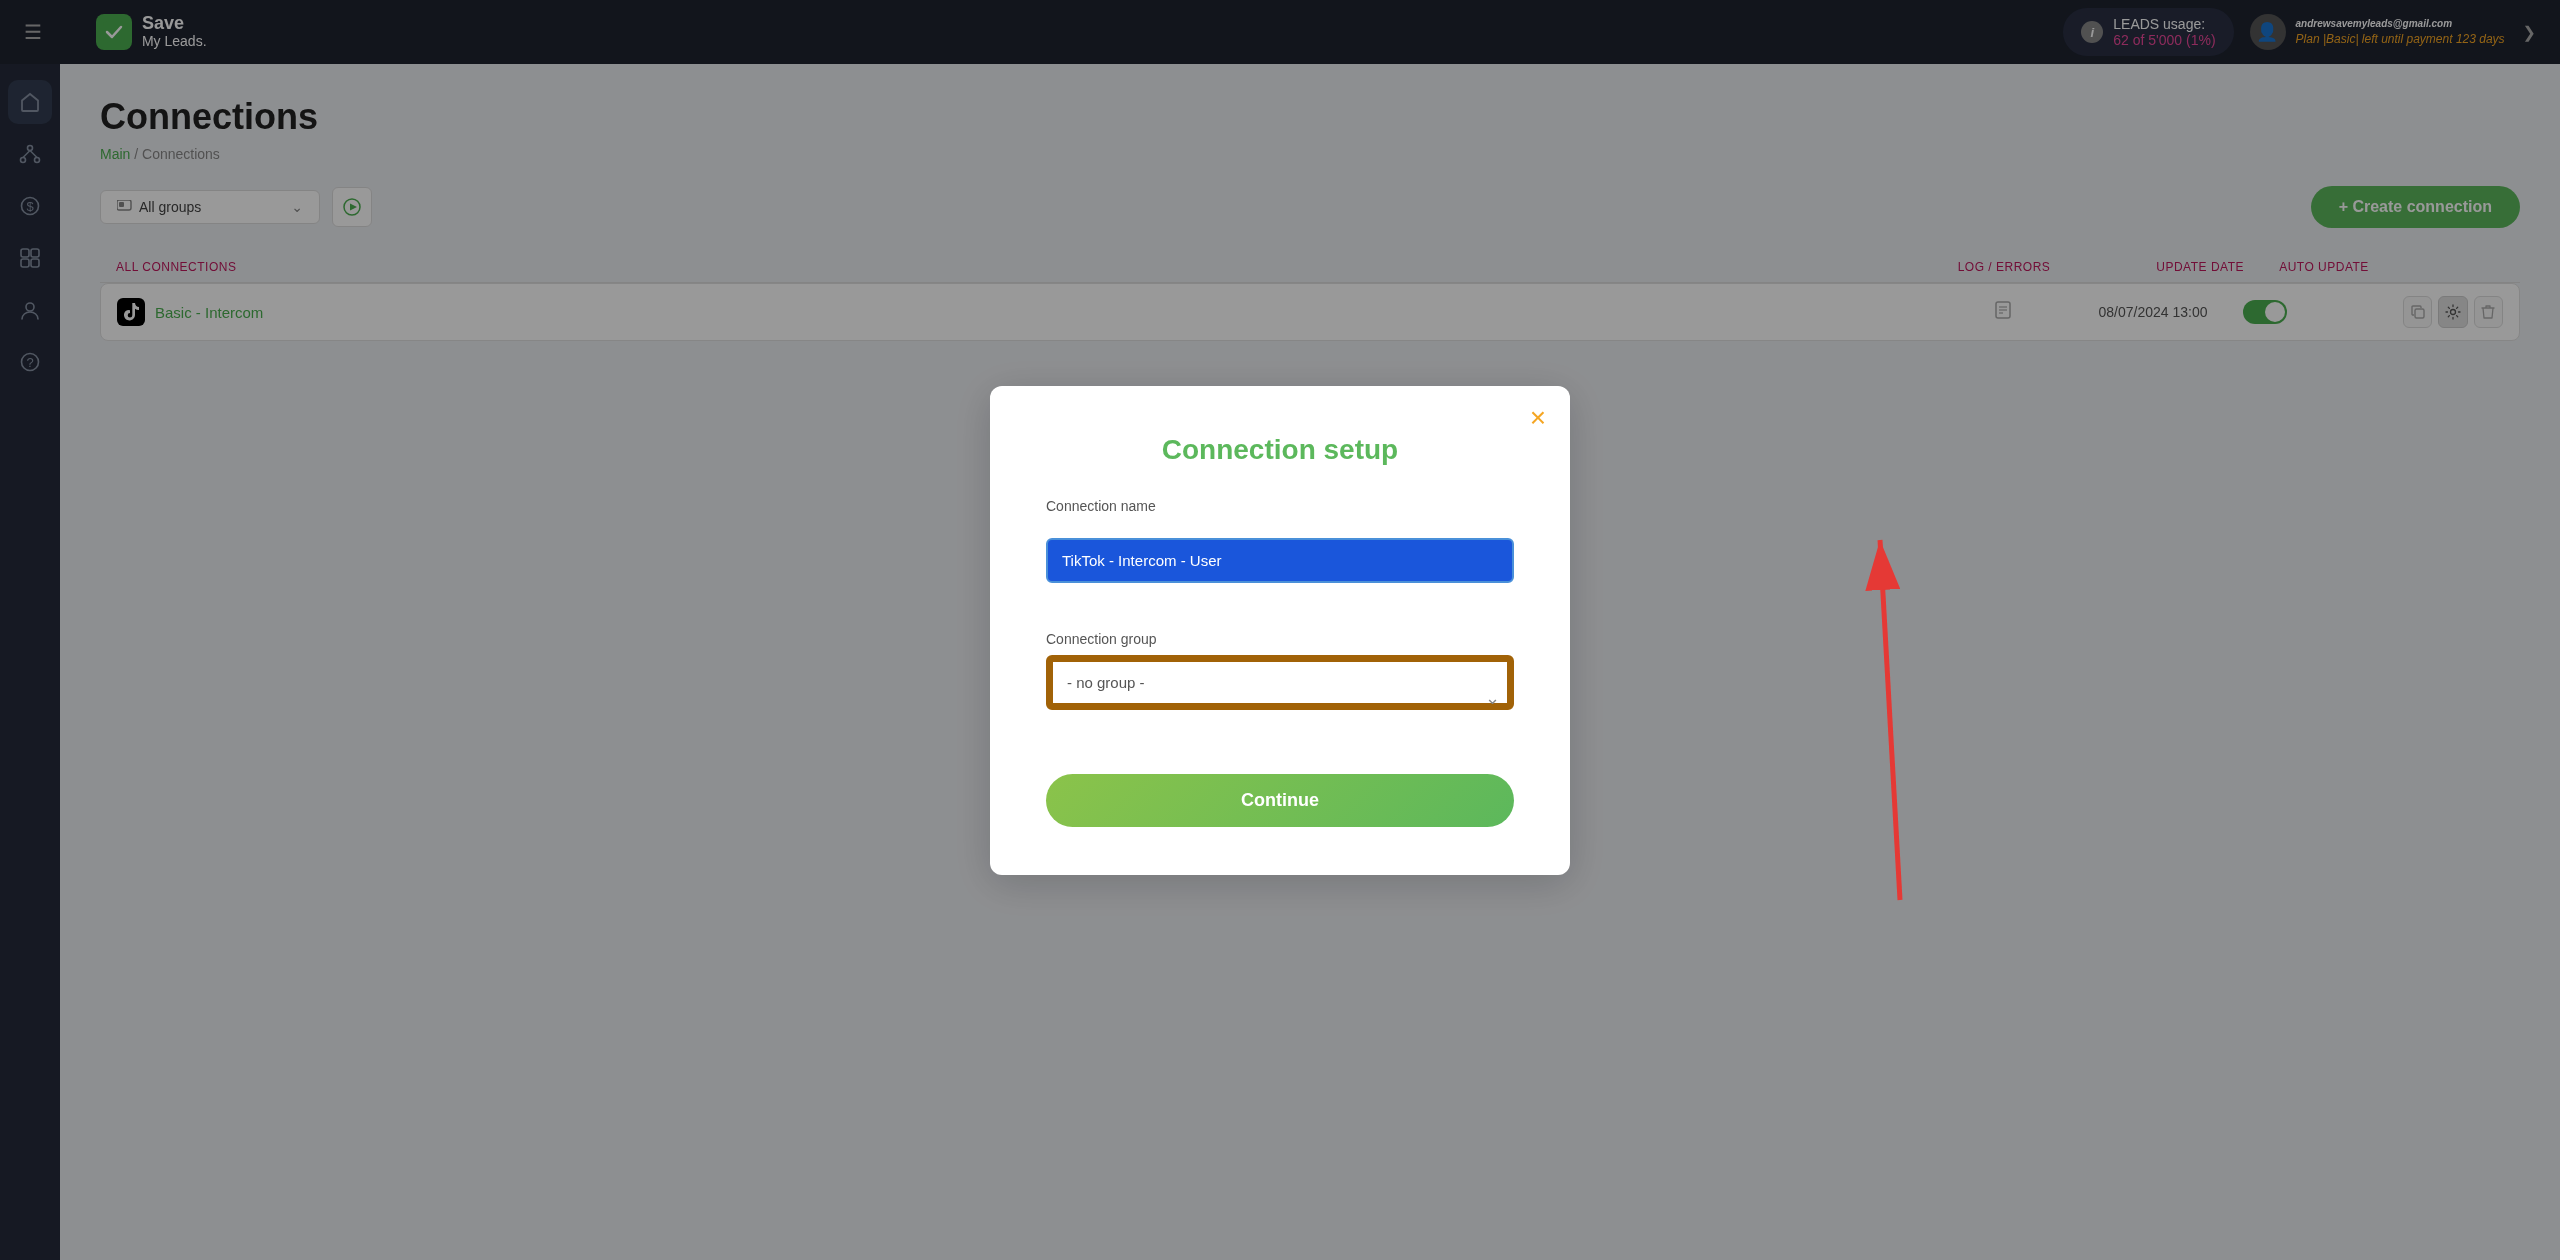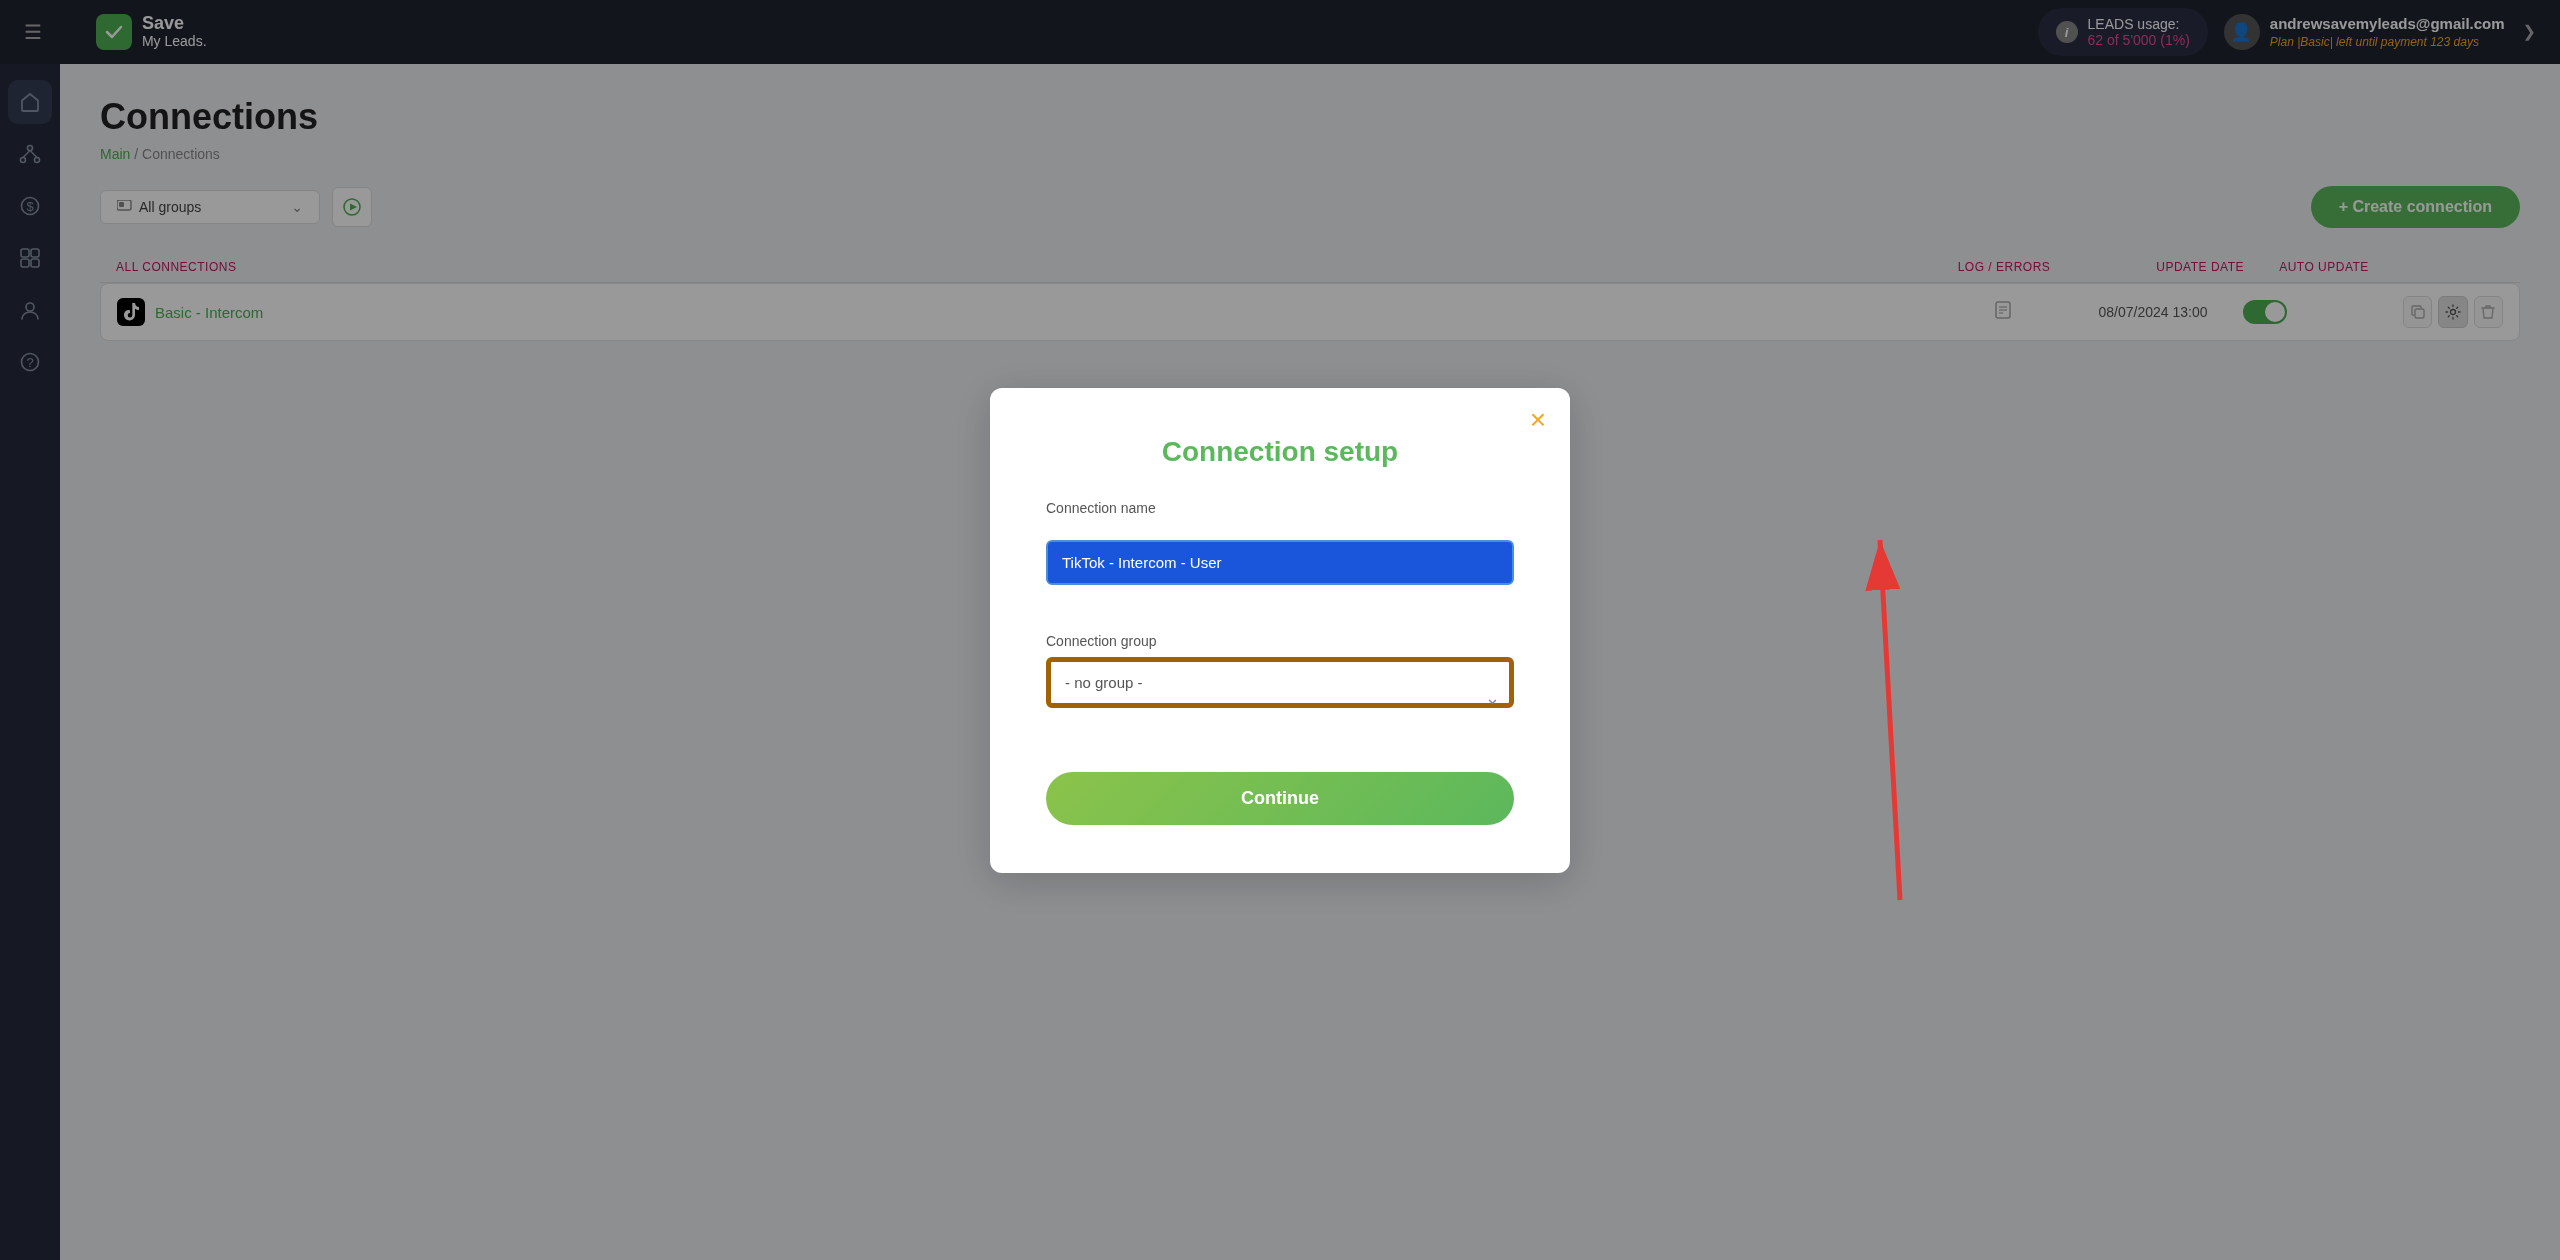--- a/index.html
+++ b/index.html
@@ -66,21 +66,21 @@
       font-size: 13px;
     }
     .user-avatar {
       width: 36px; height: 36px;
       background: #555;
       border-radius: 50%;
       display: flex; align-items: center; justify-content: center;
       font-size: 18px; color: #ccc;
     }
     .user-info { line-height: 1.4; }
-    .user-email { font-size: 15px; font-weight: 600; }
+    .user-email { font-size: 10px; font-weight: 600; font-style: italic; }
     .user-plan { font-size: 12px; color: #aaa; font-style: italic; }
     .user-plan span { color: #f5a623; }
     .topnav-chevron { color: #aaa; font-size: 16px; margin-left: 8px; cursor: pointer; }
     .hamburger { color: #aaa; font-size: 20px; cursor: pointer; margin-right: 8px; }
 
     
     .layout { display: flex; flex: 1; overflow: hidden; }
 
     
     .sidebar {
@@ -263,21 +263,21 @@
       padding: 12px 14px;
       font-size: 15px;
       color: #222;
       background: white;
       outline: none;
       margin-bottom: 24px;
       margin-top: 16px;
     }
     .form-select {
       width: 100%;
-      border: 5px solid #a16207;
+      border: 7px solid #a16207;
       border-radius: 6px;
       padding: 12px 14px;
       font-size: 15px;
       color: #555;
       background: white;
       appearance: none;
       outline: none;
       margin-bottom: 32px;
       cursor: pointer;
     }

